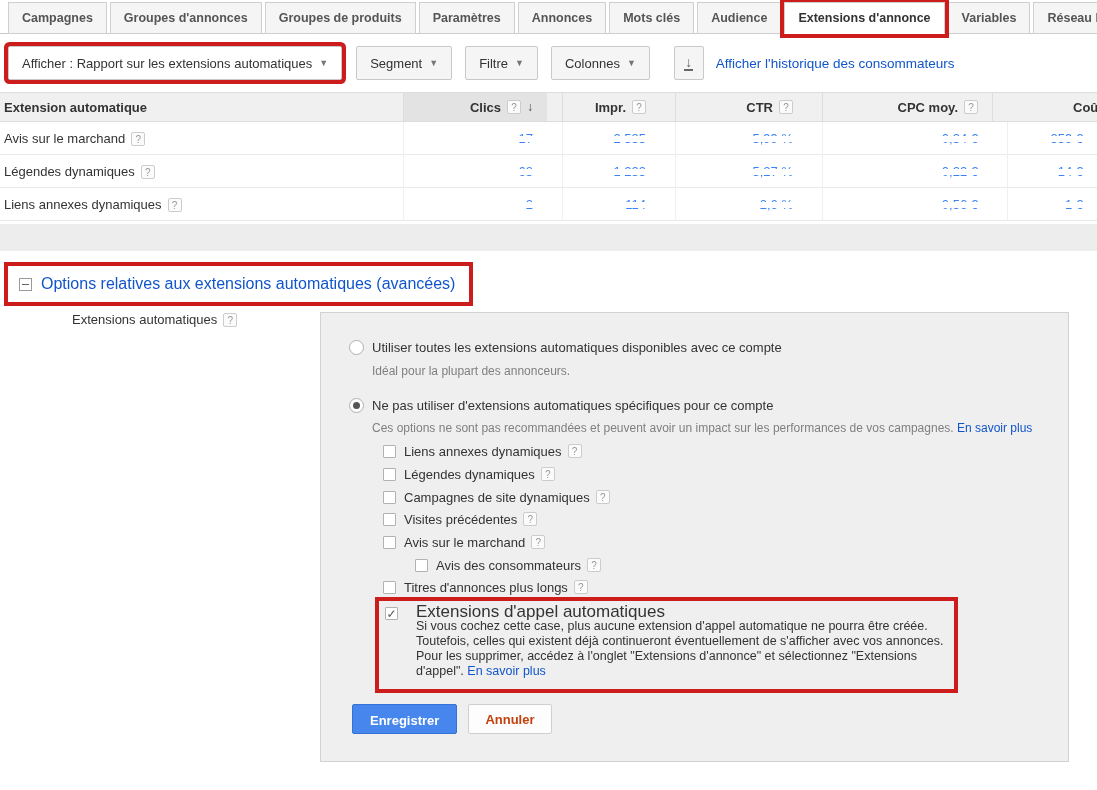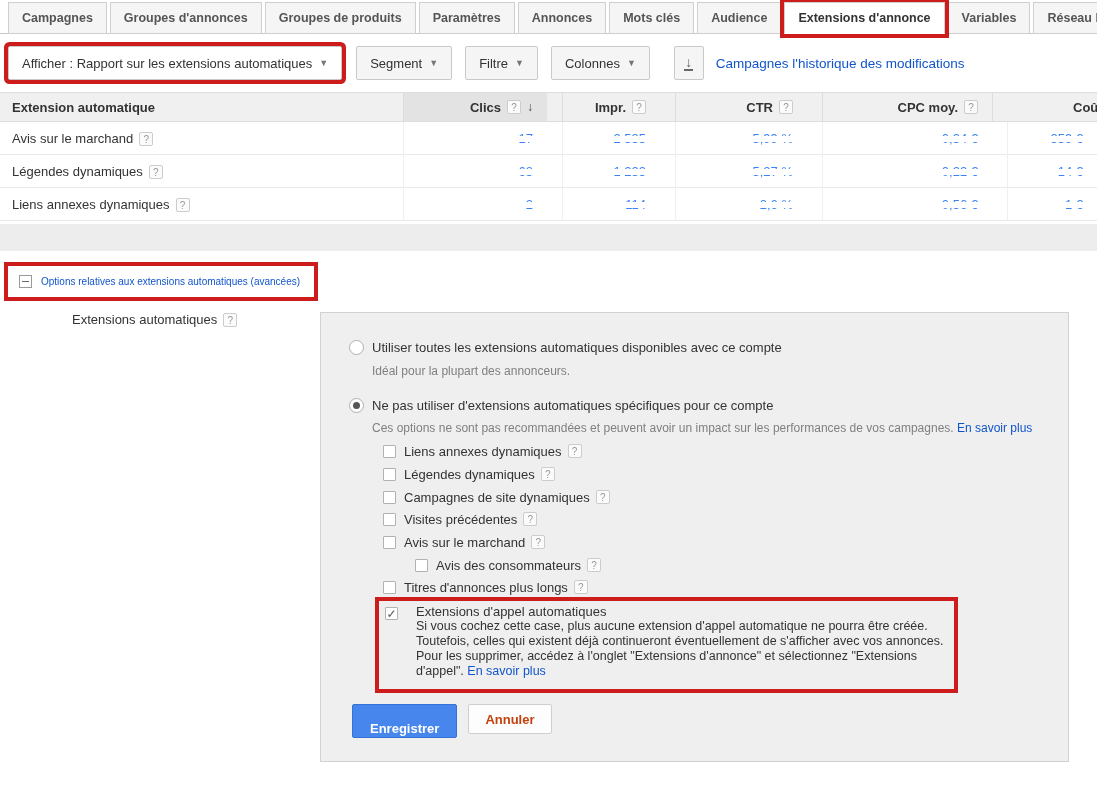--- a/index.html
+++ b/index.html
@@ -33,21 +33,21 @@
 
   
   .table { position:absolute; left:0; top:92px; width:1097px; font-size:13px; }
   .trow { display:grid; grid-template-columns:388px 159px 113px 147px 185px 105px; }
   .thead { height:30px; border-top:1px solid #ddd; border-bottom:1px solid #ddd;
     background:#f0f0f0; font-weight:bold; color:#333; }
   .thead .cell { border-left:1px solid #ddd; }
   .thead .cell:first-child { border-left:none; }
   .cell { display:flex; align-items:center; padding:0 14px; white-space:nowrap; }
   .cell.num { justify-content:flex-end;margin-left:15px; }
-  .cell.name { padding-left:12px; }
+  .cell.name { padding-left:4px; }
   .cell.sorted { background:#e3e3e3; }
   .cell.cut { padding:0 0 0 80px; overflow:hidden; justify-content:flex-start; }
   .tbody .trow { height:33px; border-bottom:1px solid #e9e9e9; background:#fff; }
   .tbody .cell { border-left:1px solid #efefef; height:33px; }
   .tbody .cell:first-child { border-left:none; }
   .badge { display:inline-block; width:14px; height:14px; line-height:13px;
     text-align:center; font-size:10px; font-weight:normal; color:#999;
     background:#fbfbfb; border:1px solid #ccc; border-radius:2px; margin-left:6px;
     flex:none; cursor:pointer; }
   .sort-arrow { margin-left:6px; font-size:12px; color:#444; }
@@ -58,21 +58,21 @@
   
   .gray-band { position:absolute; left:0; top:224px; width:1097px; height:27px; background:#ededed; }
 
   
   .section-box { position:absolute; left:4px; top:262px; border:4px solid var(--red);
     background:#fff; display:inline-flex; align-items:center; gap:9px; padding:9px 14px 9px 11px; }
   .collapse-icon { width:13px; height:13px; border:1px solid #9a9a9a; background:#fff;
     position:relative; flex:none; cursor:pointer; }
   .collapse-icon::after { content:""; position:absolute; left:2px; right:2px; top:5px;
     border-top:1px solid #666; }
-  .section-title { color:#1155cc; font-size:10px; cursor:pointer; white-space:nowrap; }
+  .section-title { color:#1155cc; font-size:16px; cursor:pointer; white-space:nowrap; }
   .field-label { position:absolute; left:72px; top:312px; font-size:13px; color:#333;
     display:flex; align-items:center; }
 
   
   .panel { position:absolute; left:320px; top:312px; width:749px; height:450px;
     background:#efefef; border:1px solid #d2d2d2; }
   .radio { position:absolute; width:15px; height:15px; border:1px solid #b0b0b0;
     border-radius:50%; background:#fff; cursor:pointer; }
   .radio.sel::after { content:""; position:absolute; left:3px; top:3px; width:7px;
     height:7px; border-radius:50%; background:#555; }
@@ -82,25 +82,25 @@
   .cb-row { position:absolute; display:flex; align-items:center; height:16px; }
   .checkbox { width:13px; height:13px; border:1px solid #b2b2b2; background:#fff;
     border-radius:1px; margin-right:8px; flex:none; cursor:pointer;
     font-size:12px; line-height:12px; text-align:center; color:#555; }
   .cb-label { font-size:13px; color:#333; white-space:nowrap; }
   .red-box { position:absolute; left:54px; top:284px; width:583px; height:96px;
     border:4px solid var(--red); background:#efefef; padding:3px 6px 0 6px; }
   .red-box .inner { display:flex; }
   .red-box .checkbox { margin-top:3px; }
   .hl-text { margin-left:10px; }
-  .hl-label { font-size:13px; color:#333; line-height:15px; }
+  .hl-label { font-size:17px; color:#333; line-height:15px; }
   .hl-desc { font-size:12.5px; color:#333; line-height:15px; width:535px; }
   .hl-desc .link { font-size:12.5px; }
   .btn-row { position:absolute; left:31px; top:391px; display:flex; gap:11px; }
-  .save-btn { height:30px; padding:16px 17px; background:#4787ed; border:1px solid #3572d8;
+  .save-btn { height:30px; padding:8px 17px; background:#4787ed; border:1px solid #3572d8;
     border-radius:2px; color:#fff; font-size:13px; font-weight:bold; cursor:pointer;
     font-family:"Liberation Sans", sans-serif; }
   .cancel-btn { height:30px; padding:0 16px; background:#fdfdfd; border:1px solid #cfcfcf;
     border-radius:2px; color:#c2410c; font-size:13px; font-weight:bold; cursor:pointer;
     font-family:"Liberation Sans", sans-serif; }
   :root { --red:#cc1c1c; }
 </style>
 </head>
 <body>
 
@@ -139,21 +139,21 @@
     <div class="sp13"></div>
     <div class="btn">
       <span>Colonnes</span>
       <span class="caret">▼</span>
     </div>
     <div class="sp24"></div>
     <div class="btn dl-btn">
       <span class="dl-glyph">↓</span>
     </div>
     <div class="sp12"></div>
-    <a class="link">Campagnes l'historique des modifications</a>
+    <a class="link">Afficher l'historique des consommateurs</a>
   </div>
 
   <div class="table">
     <div class="trow thead">
       <div class="cell name">
         <span>Extension automatique</span>
       </div>
       <div class="cell num sorted">
         <span>Clics</span>
         <span class="badge">?</span>

